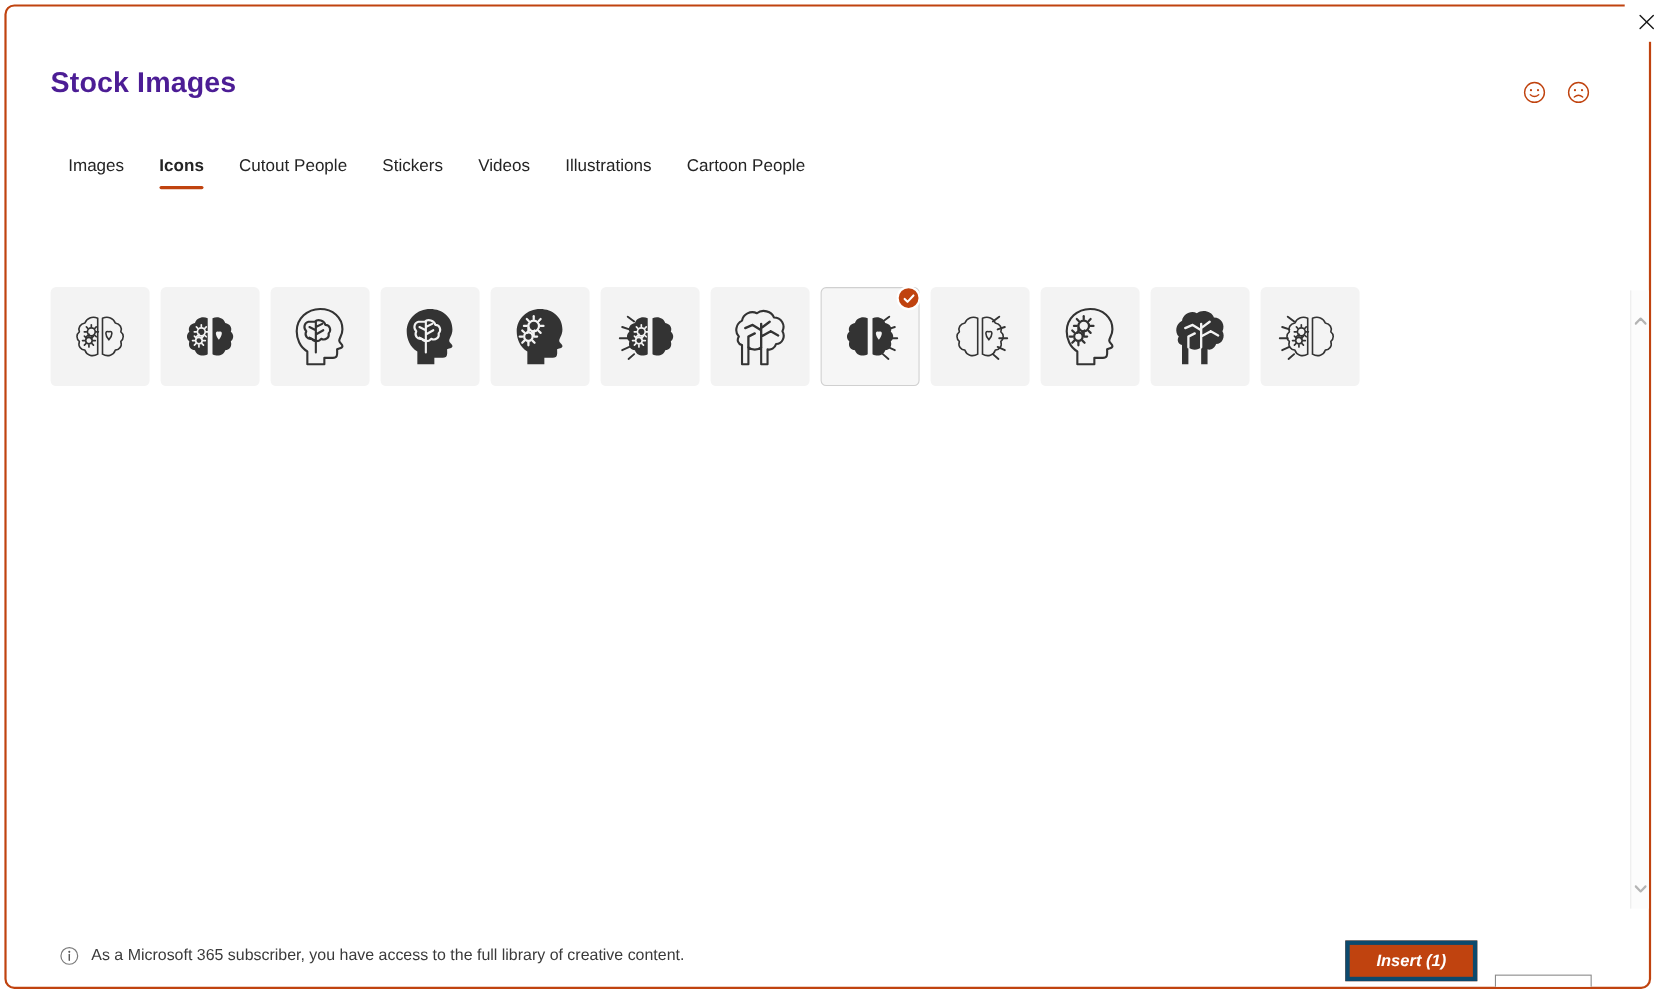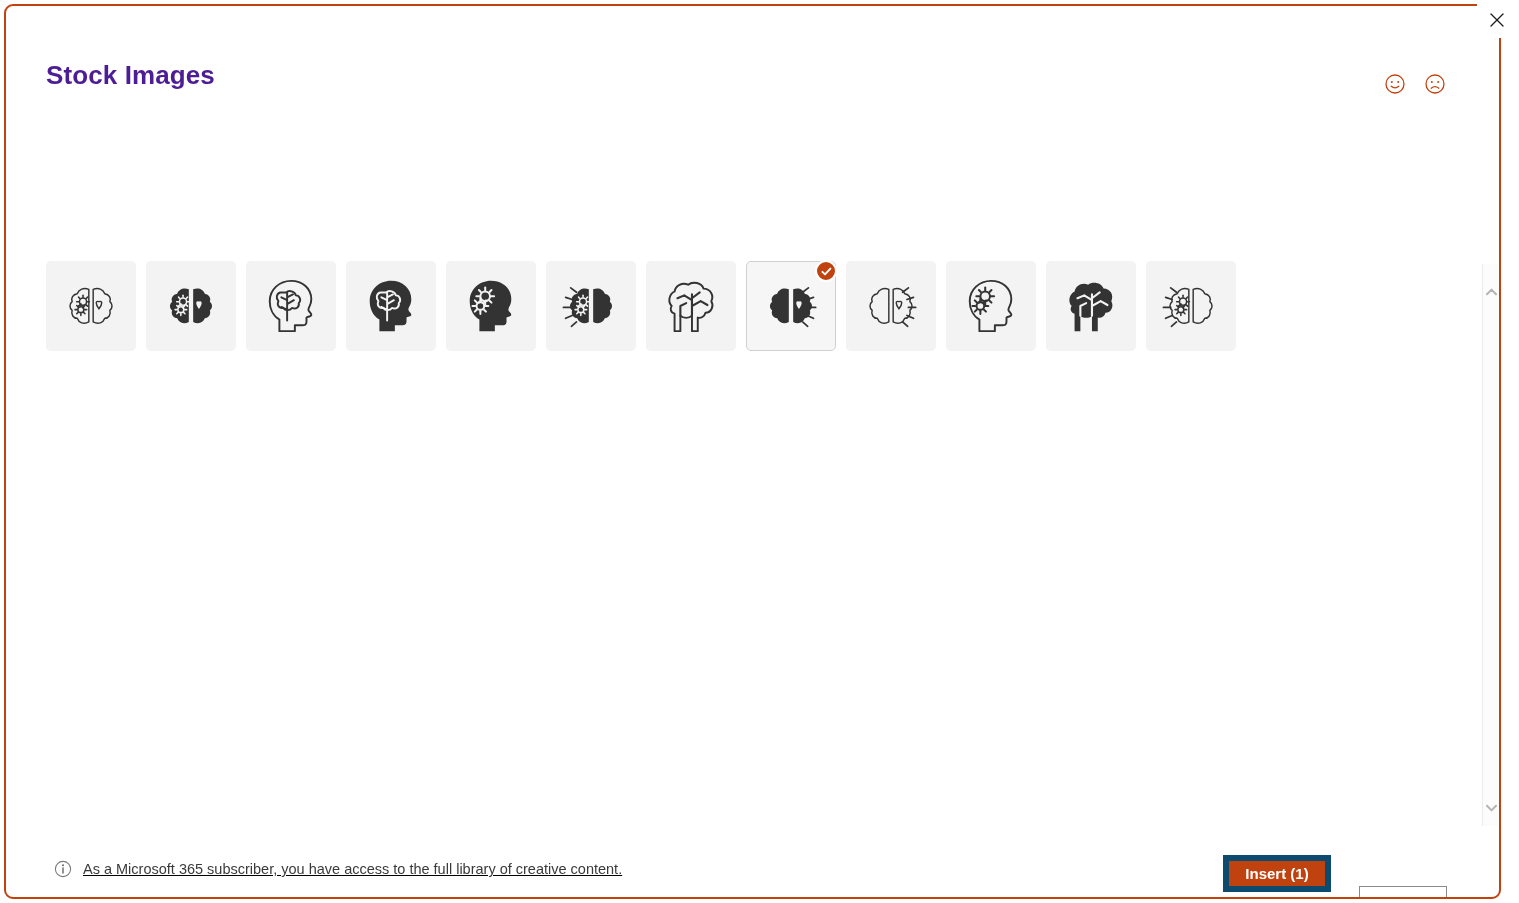--- a/index.html
+++ b/index.html
@@ -168,40 +168,39 @@
   #sb-up   { top: 18px; }
   #sb-down { bottom: 8px; }
 
   
   #footer-note {
     position: absolute;
     left: 48px; top: 854px;
     display: flex;
     align-items: center;
     gap: 11px;
-    text-decoration: underline;
   }
   #footer-note .note-text {
     font-size: 14.5px;
     color: #3a3a3a;
     white-space: nowrap;
   }
 
   #insert-btn {
     position: absolute;
     left: 1217px; top: 849px;
-    width: 108px; height: 37px;
+    width: 120px; height: 37px;
     background: #C0430F;
     color: #ffffff;
-    border: 6px solid #0c4a6e;
+    border: 4px solid #0c4a6e;
     font-family: "Liberation Sans", sans-serif;
     font-size: 15px;
     font-weight: bold;
     cursor: pointer;
-    display: flex; align-items: center; justify-content: center;
+    display: flex; align-items: center; justify-content: center; font-style: italic;
   }
   #cancel-btn {
     position: absolute;
     left: 1353px; top: 880px;
     width: 88px; height: 37px;
     background: #ffffff;
     color: #1b1b1b;
     border: 1px solid #8a8a8a;
     font-family: "Liberation Sans", sans-serif;
     font-size: 15px;
@@ -227,20 +226,29 @@
 
   <div id="feedback-sad" class="feedback-btn">
     <svg width="22" height="22" viewBox="0 0 22 22">
       <circle cx="11" cy="11" r="9" fill="none" stroke="#C0430F" stroke-width="1.3"></circle>
       <circle cx="7.8" cy="9" r="1" fill="#C0430F"></circle>
       <circle cx="14.2" cy="9" r="1" fill="#C0430F"></circle>
       <path d="M7.2 15.2 Q11 12 14.8 15.2" fill="none" stroke="#C0430F" stroke-width="1.3" stroke-linecap="round"></path>
     </svg>
   </div>
 
+  <div id="tabs">
+      <div class="tab"><span>Images</span></div>
+      <div class="tab active"><span>Icons</span></div>
+      <div class="tab"><span>Cutout People</span></div>
+      <div class="tab"><span>Stickers</span></div>
+      <div class="tab"><span>Videos</span></div>
+      <div class="tab"><span>Illustrations</span></div>
+      <div class="tab"><span>Cartoon People</span></div>
+    </div>
 
 
   <div id="results">
       <div class="tile">
         <span>
           <svg width="58" height="58" viewBox="-8 0 80 58">
 
     <path d="M29 6 C22 3 15 6 13 12 C7 13 4 18 6 23 C2 26 2 32 6 35 C4 41 8 46 13 46 C15 52 22 55 29 51 Z" fill="none" stroke="#333333" stroke-width="2" stroke-linejoin="round"></path>
     <path d="M35 6 C42 3 49 6 51 12 C57 13 60 18 58 23 C62 26 62 32 58 35 C60 41 56 46 51 46 C49 52 42 55 35 51 Z" fill="none" stroke="#333333" stroke-width="2" stroke-linejoin="round"></path>
     <path d="M43 33 C38 27 38 21 43 23 C48 21 48 27 43 33 Z" fill="none" stroke="#333333" stroke-width="2" stroke-linejoin="round"></path>

